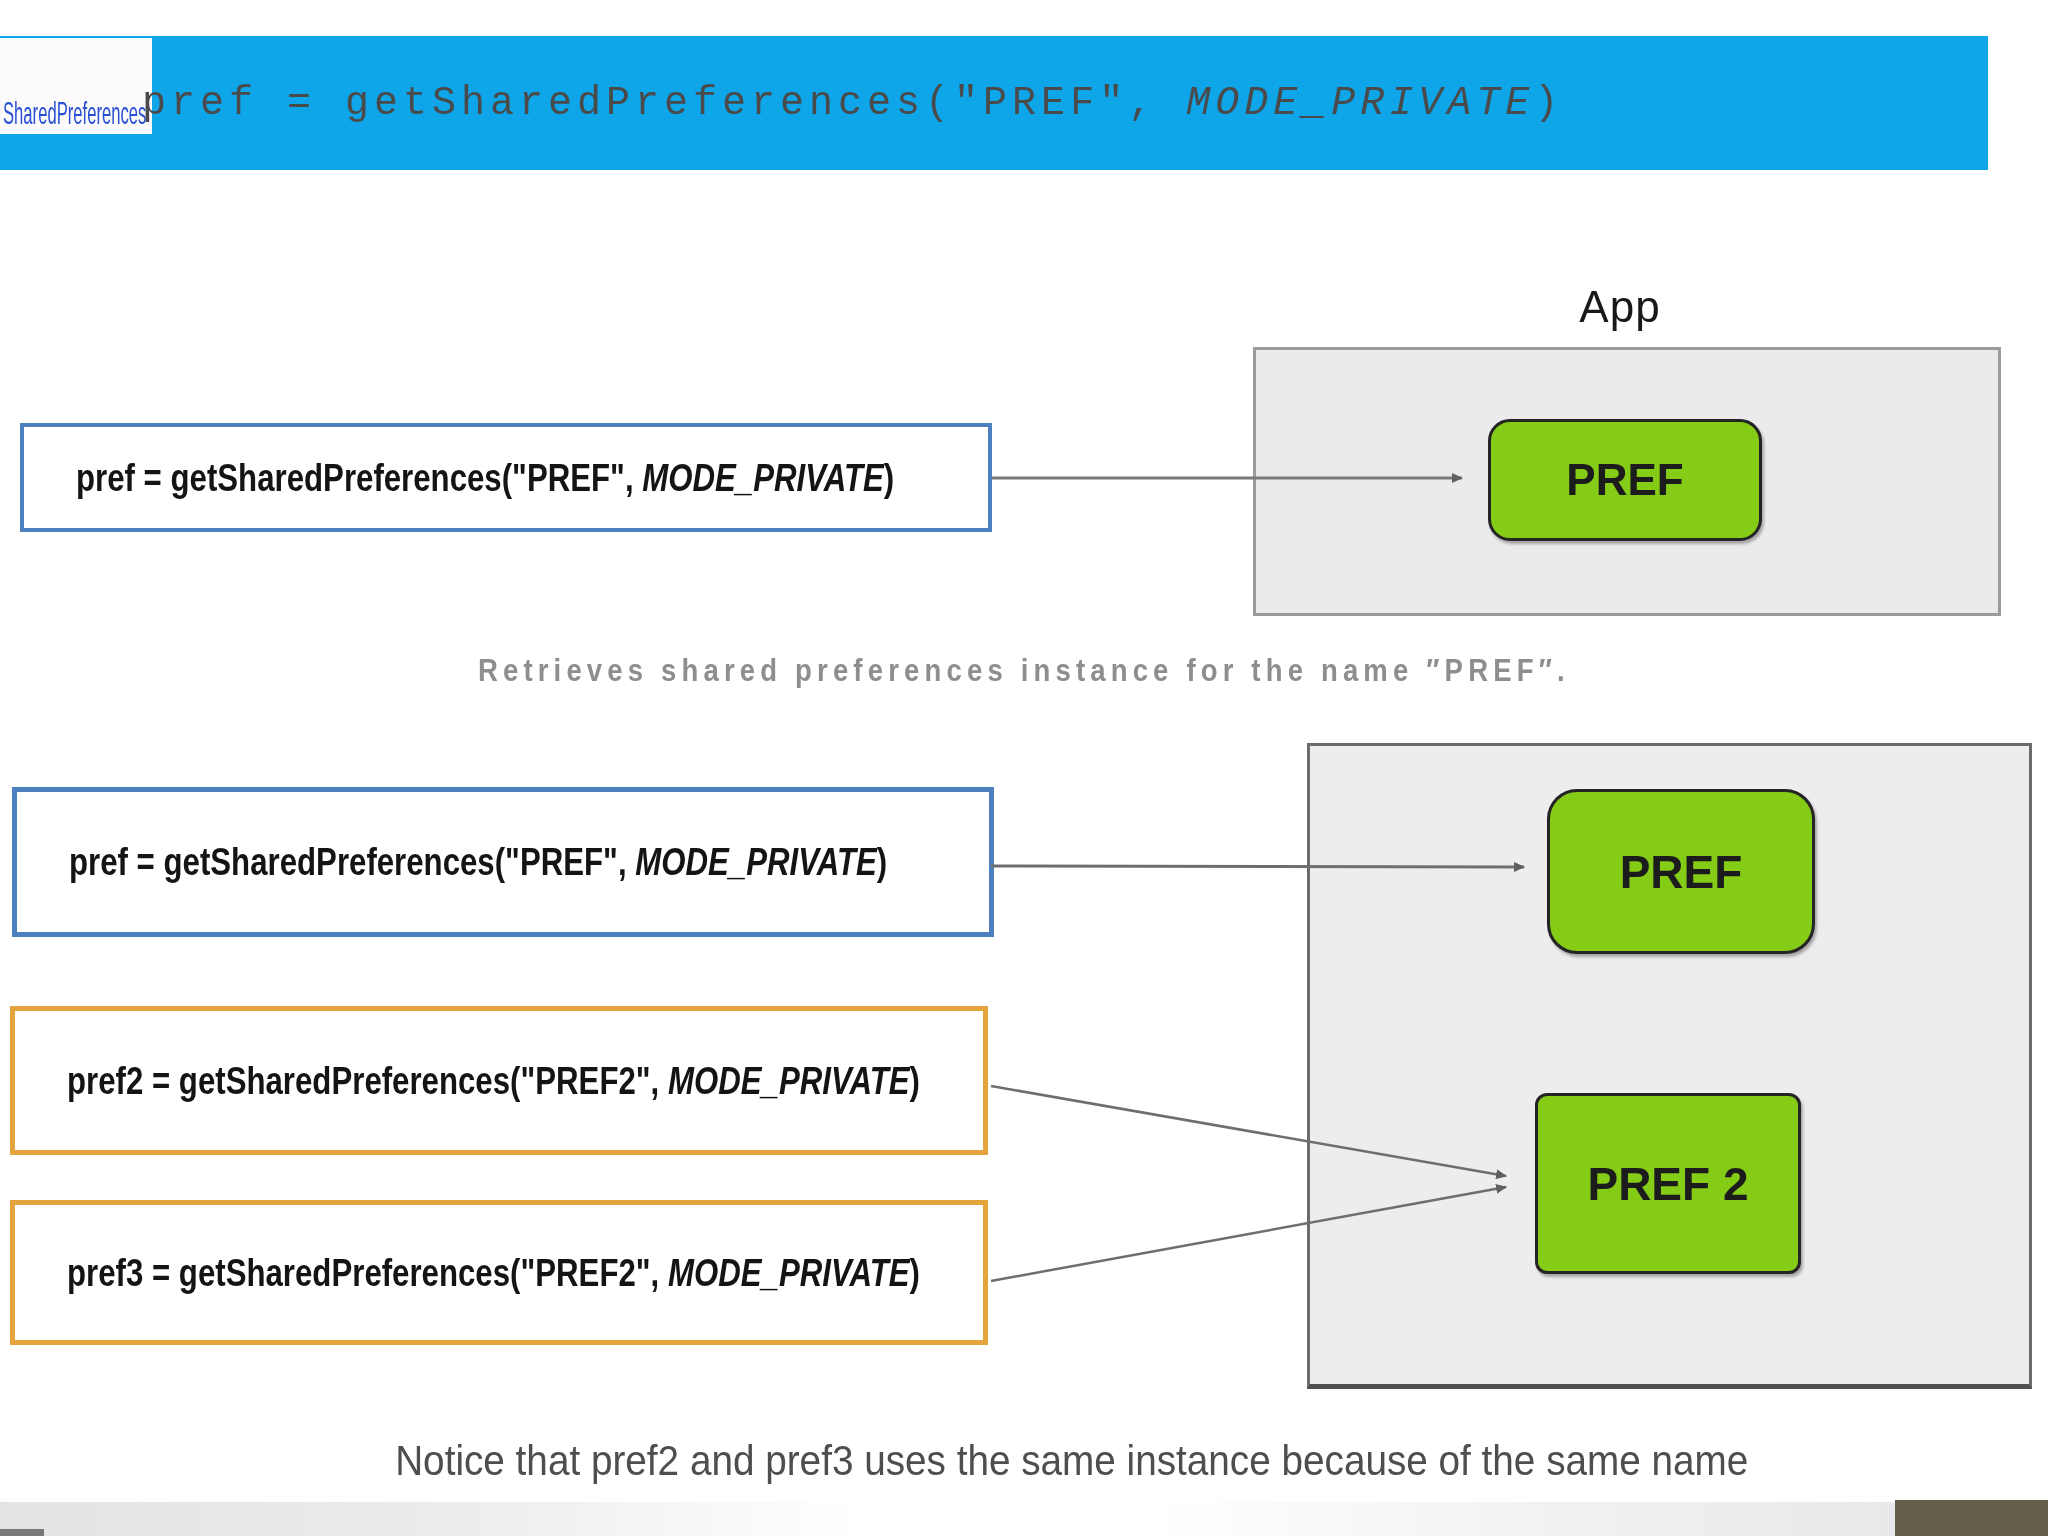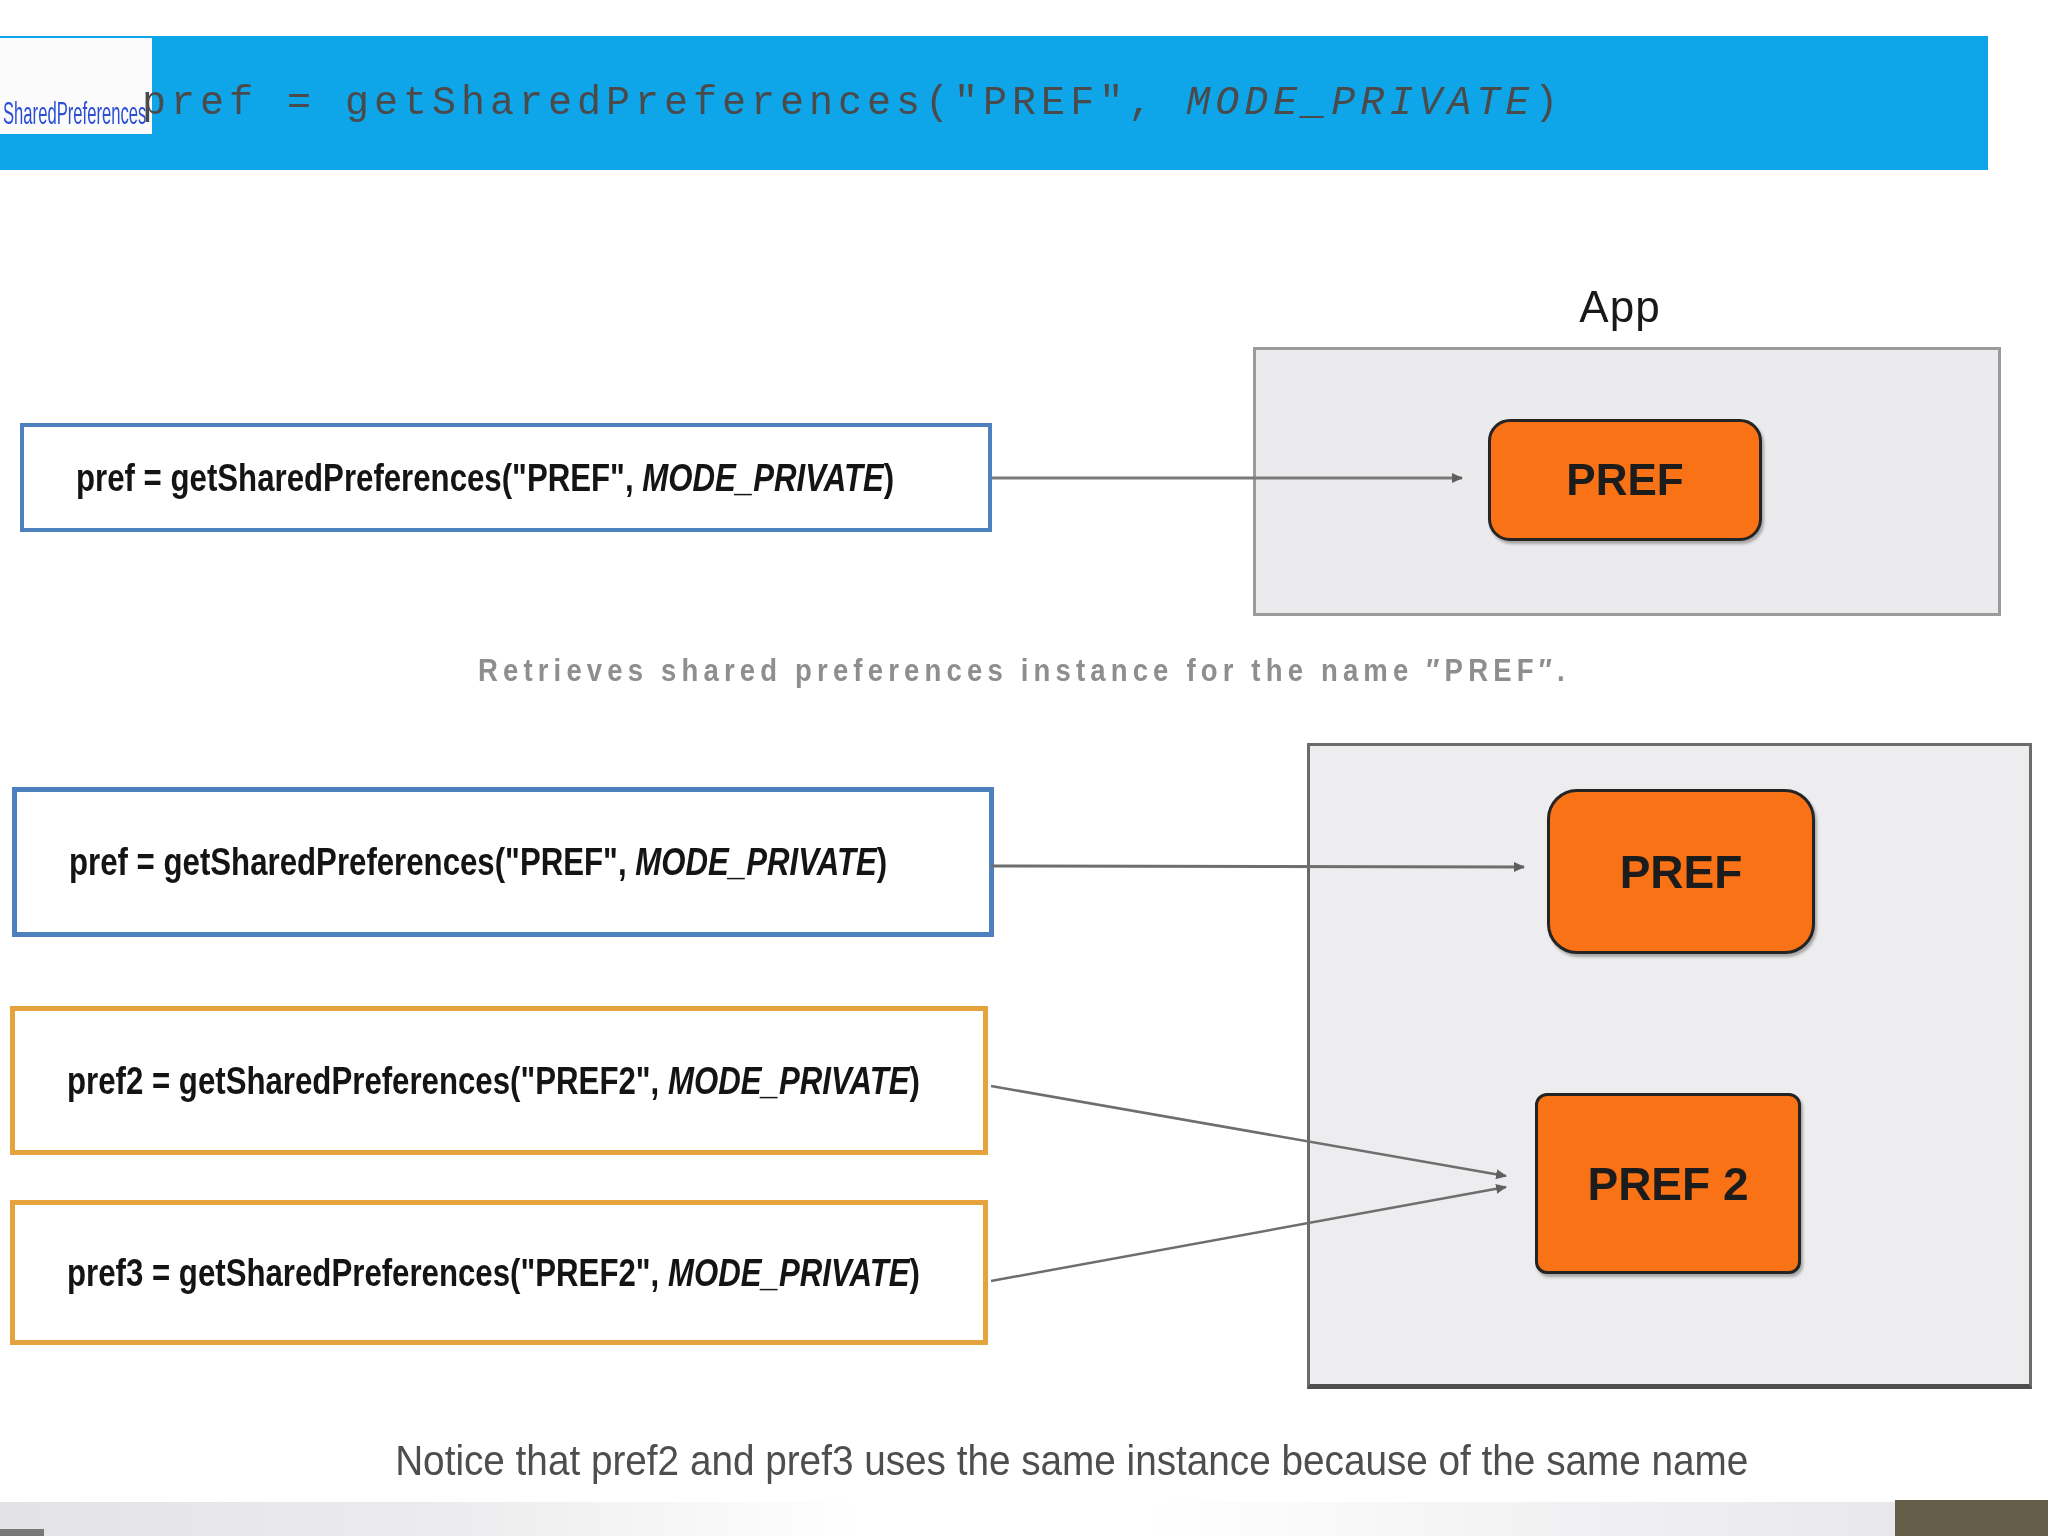--- a/index.html
+++ b/index.html
@@ -16,21 +16,21 @@
            color:#4a4a4a;white-space:pre;}
   .ital{font-style:italic;}
 
   
   .app-title{position:absolute;left:1450px;top:282px;width:340px;text-align:center;
              font-size:44px;font-weight:400;color:#191919;letter-spacing:1px;}
   .container{position:absolute;background:#ebebed;}
   .c1{left:1253px;top:347px;width:742px;height:263px;border:3px solid #9b9b9b;}
   .c2{left:1307px;top:743px;width:719px;height:638px;border:3px solid #6b6b6b;
       border-bottom:5px solid #4f4f4f;background:#ededef;}
-  .node{position:absolute;background:#f97316;border:3px solid #242424;display:flex;
+  .node{position:absolute;background:#84cc16;border:3px solid #242424;display:flex;
         align-items:center;justify-content:center;font-weight:600;color:#1c1c1c;
         box-shadow:2px 3px 3px rgba(0,0,0,0.30);}
   .n1{left:1488px;top:419px;width:268px;height:116px;border-radius:22px;font-size:44px;}
   .n2{left:1547px;top:789px;width:262px;height:159px;border-radius:30px;font-size:46px;}
   .n3{left:1535px;top:1093px;width:260px;height:175px;border-radius:12px;font-size:46px;}
 
   
   .callbox{position:absolute;background:#ffffff;display:flex;align-items:center;}
   .blue{border:4px solid #4d80bf;}
   .orange{border:5px solid #e4a33c;}

